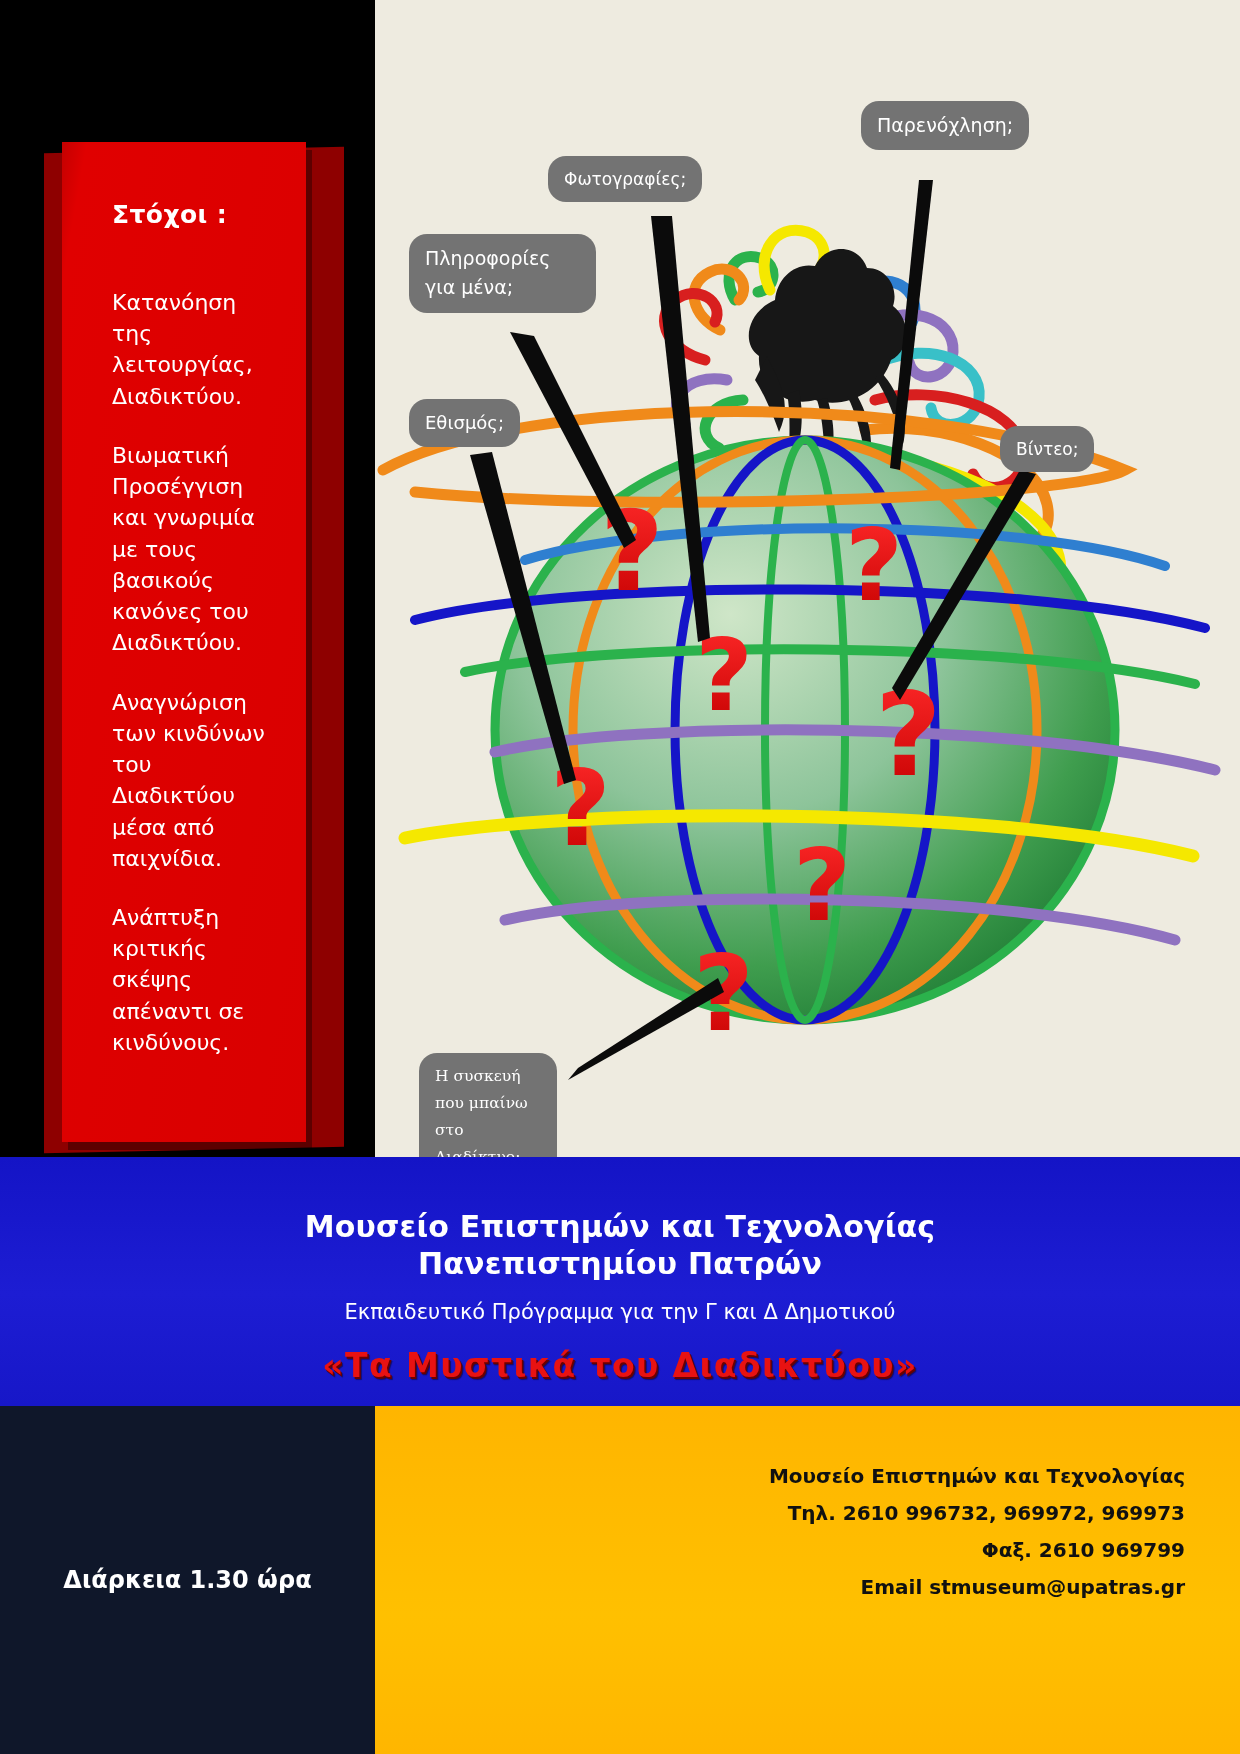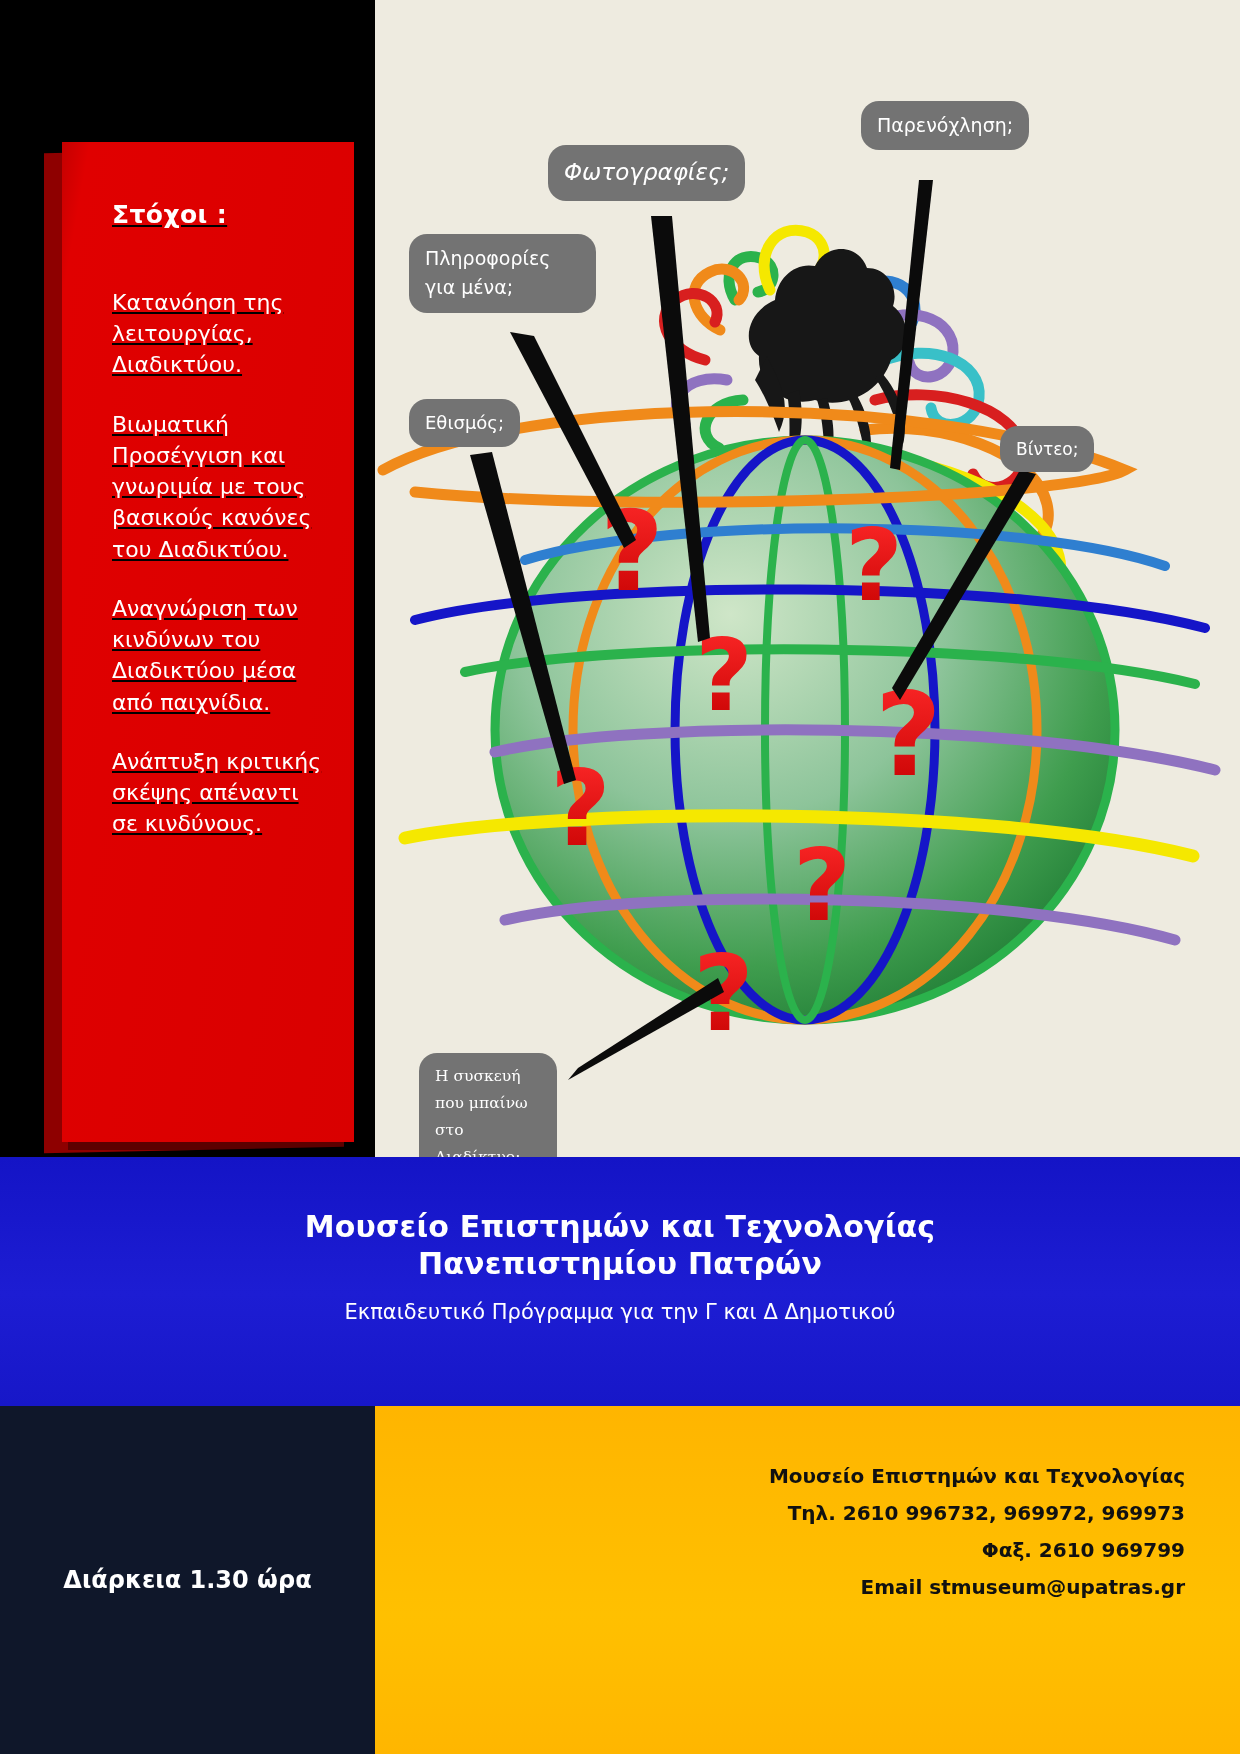--- a/index.html
+++ b/index.html
@@ -23,25 +23,24 @@
   .red-shadow{
     position:absolute;
     left:44px;top:150px;
     width:300px;height:1000px;
     background:#8e0000;
     transform:skewY(-1.2deg);
   }
   .red-box{
     position:absolute;
     left:62px;top:142px;
-    width:292px;height:1000px;
+    width:244px;height:1000px;
     background:#e00000;
     background:linear-gradient(100deg,#c40000 0%,#e00000 6%,#d90000 100%);
     box-shadow:6px 8px 0 rgba(0,0,0,0.35);
-    text-decoration:underline;
   }
   .red-box-inner{
     padding:58px 26px 0 50px;
     color:#ffffff;
   }
   .goals-title{
     font-size:25px;font-weight:bold;letter-spacing:.4px;
     margin:0 0 58px 0;
   }
   .goal-item{
@@ -60,21 +59,21 @@
     border-radius:18px;
     padding:10px 16px;
     line-height:1.55;
     box-sizing:border-box;
     z-index:6;
   }
   .bubble.sans{font-family:"DejaVu Sans","Liberation Sans",sans-serif;}
   .bubble.serif{font-family:"DejaVu Serif","Liberation Serif",serif;}
 
   .b-parenohlisi{left:861px;top:101px;font-size:19px;}
-  .b-fotografies{left:548px;top:145px;font-size:23px;font-style:italic;}
+  .b-fotografies{left:548px;top:156px;font-size:17px;}
   .b-plirofories{left:409px;top:234px;font-size:19px;width:187px;}
   .b-ethismos{left:409px;top:399px;font-size:18px;}
   .b-vinteo{left:1000px;top:426px;font-size:17px;}
   .b-siskevi{left:419px;top:1053px;font-size:15.5px;width:138px;line-height:1.75;}
 
   
   .blue-band{
     position:absolute;left:0;top:1157px;width:1240px;height:249px;
     background:#1717c8;
     background:linear-gradient(180deg,#1414c6 0%,#1d1dd3 55%,#1717c8 100%);
@@ -228,20 +227,21 @@
   <div class="bubble sans b-ethismos">Εθισμός;</div>
   <div class="bubble sans b-vinteo">Βίντεο;</div>
   <div class="bubble serif b-siskevi">Η συσκευή που μπαίνω  στο Διαδίκτυο;</div>
 
   <div class="blue-band">
     <div class="museum-line">
       <div>Μουσείο  Επιστημών και Τεχνολογίας</div>
       <div>Πανεπιστημίου Πατρών</div>
     </div>
     <div class="program-line">Εκπαιδευτικό Πρόγραμμα για την Γ και Δ Δημοτικού</div>
+    <div class="secrets-title">«Τα Μυστικά του Διαδικτύου»</div>
   </div>
 
   <div class="duration">Διάρκεια  1.30 ώρα</div>
 
   <div class="yellow-box">
     <div class="contact">
       <div>Μουσείο Επιστημών και Τεχνολογίας</div>
       <div>Τηλ. 2610 996732, 969972, 969973</div>
       <div>Φαξ. 2610 969799</div>
       <div>Email stmuseum@upatras.gr</div>

